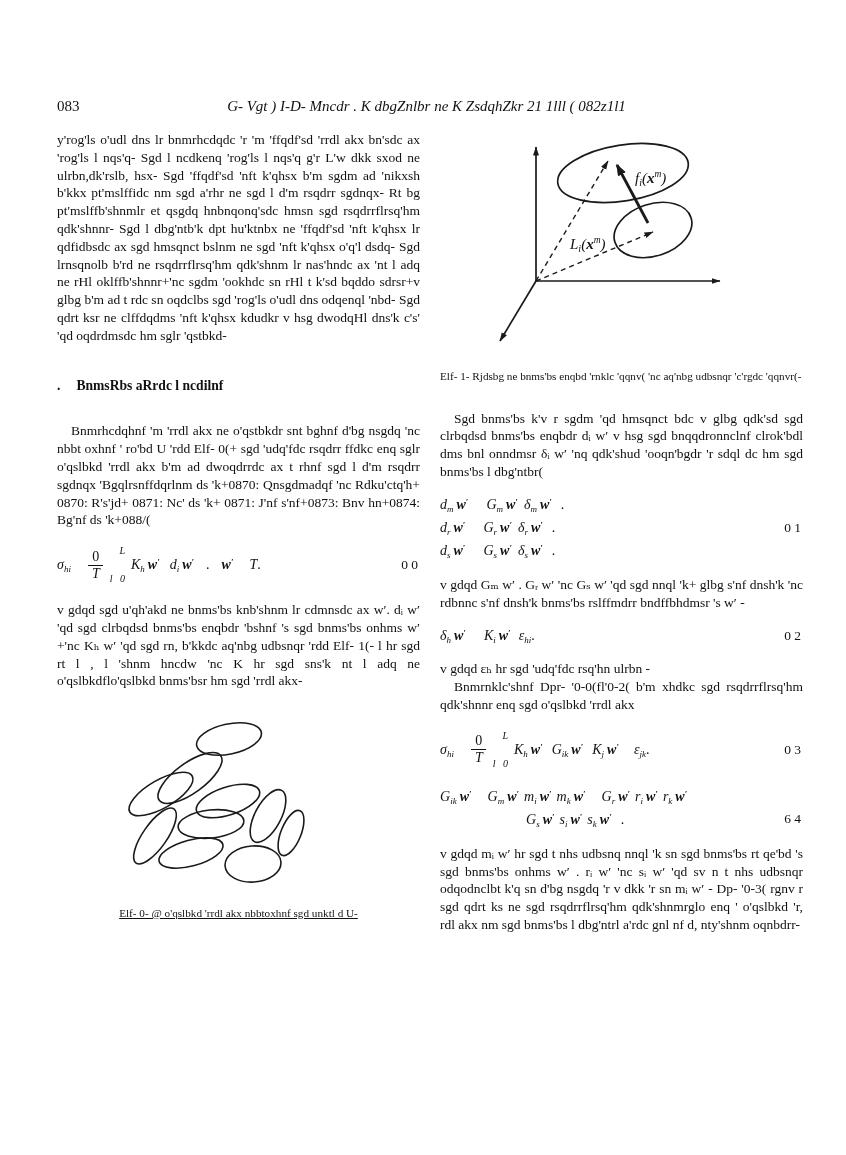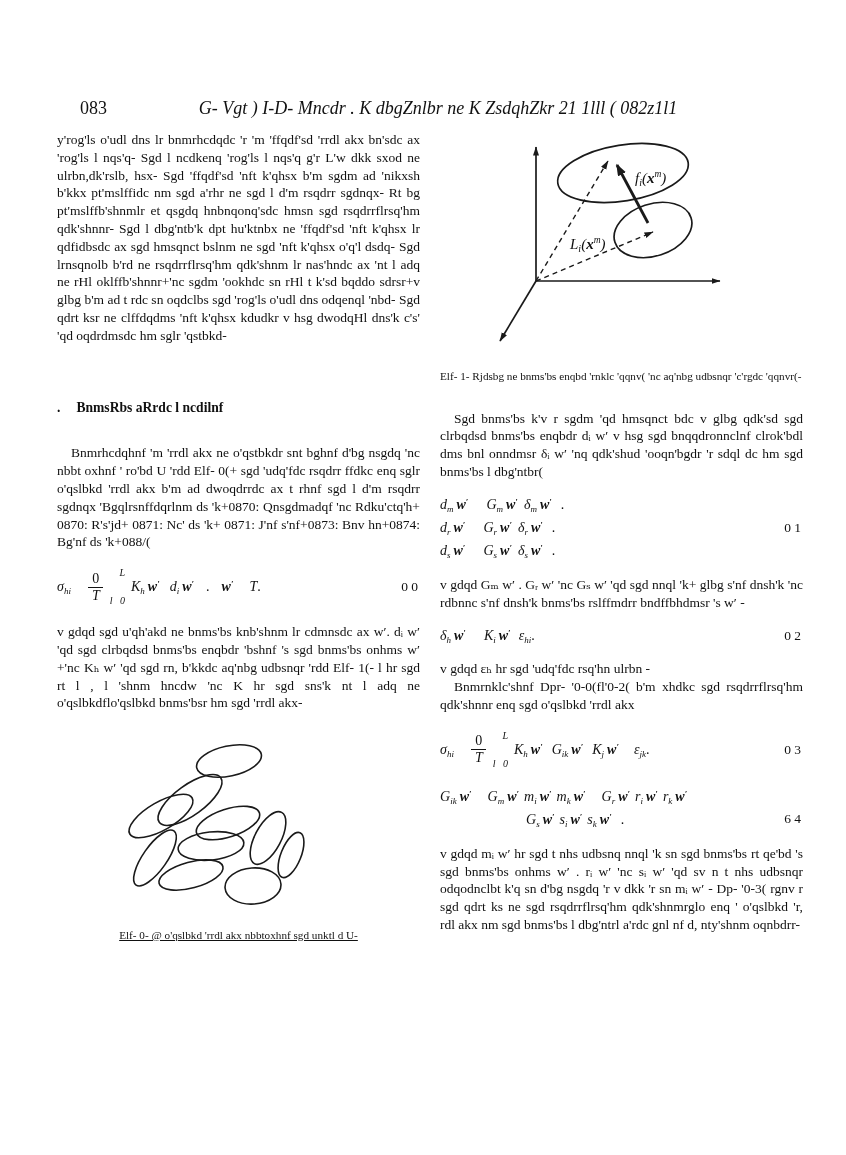--- a/index.html
+++ b/index.html
@@ -7,31 +7,30 @@
     position:relative;
     width:846px;height:1155px;
     background:#ffffff;
     font-family:"Liberation Serif","DejaVu Serif",serif;
     color:#111;
     overflow:hidden;
     margin:0 auto;
   }
   .runhead{
     position:absolute;top:98px;left:57px;right:50px;height:20px;
-    font-size:18px;
-    margin-left:23px;
+    font-size:15px;
   }
   .pageno{position:absolute;left:0;top:0;font-style:normal;}
   .headcenter{display:block;text-align:center;font-style:italic;}
   .col{position:absolute;top:131px;width:363px;font-size:13.5px;line-height:17.8px;text-align:justify;}
   .col-left{left:57px;}
   .col-right{left:440px;}
   p{margin:0;}
   .ind{text-indent:14px;}
-  .heading{margin-top:54px;font-weight:bold;font-size:13.6px;text-align:left;}
+  .heading{margin-top:32px;font-weight:bold;font-size:13.6px;text-align:left;}
   .heading .hlabel{margin-left:16px;}
   .mt{margin-top:28px;}
   
   .eq{position:relative;margin:13px 0 13px 0;}
   .eqrow{display:flex;align-items:center;min-height:23px;font-size:14px;}
   .eqrow .it{font-style:italic;}
   .eqrow .b{font-weight:bold;}
   .eqrow sub{font-size:9px;line-height:0;vertical-align:-0.35em;font-style:italic;}
   .eqrow sup{font-size:9px;line-height:0;vertical-align:0.5em;font-style:italic;}
   .frac{display:inline-flex;flex-direction:column;align-items:center;vertical-align:middle;line-height:1.15;margin:0 1px;}

